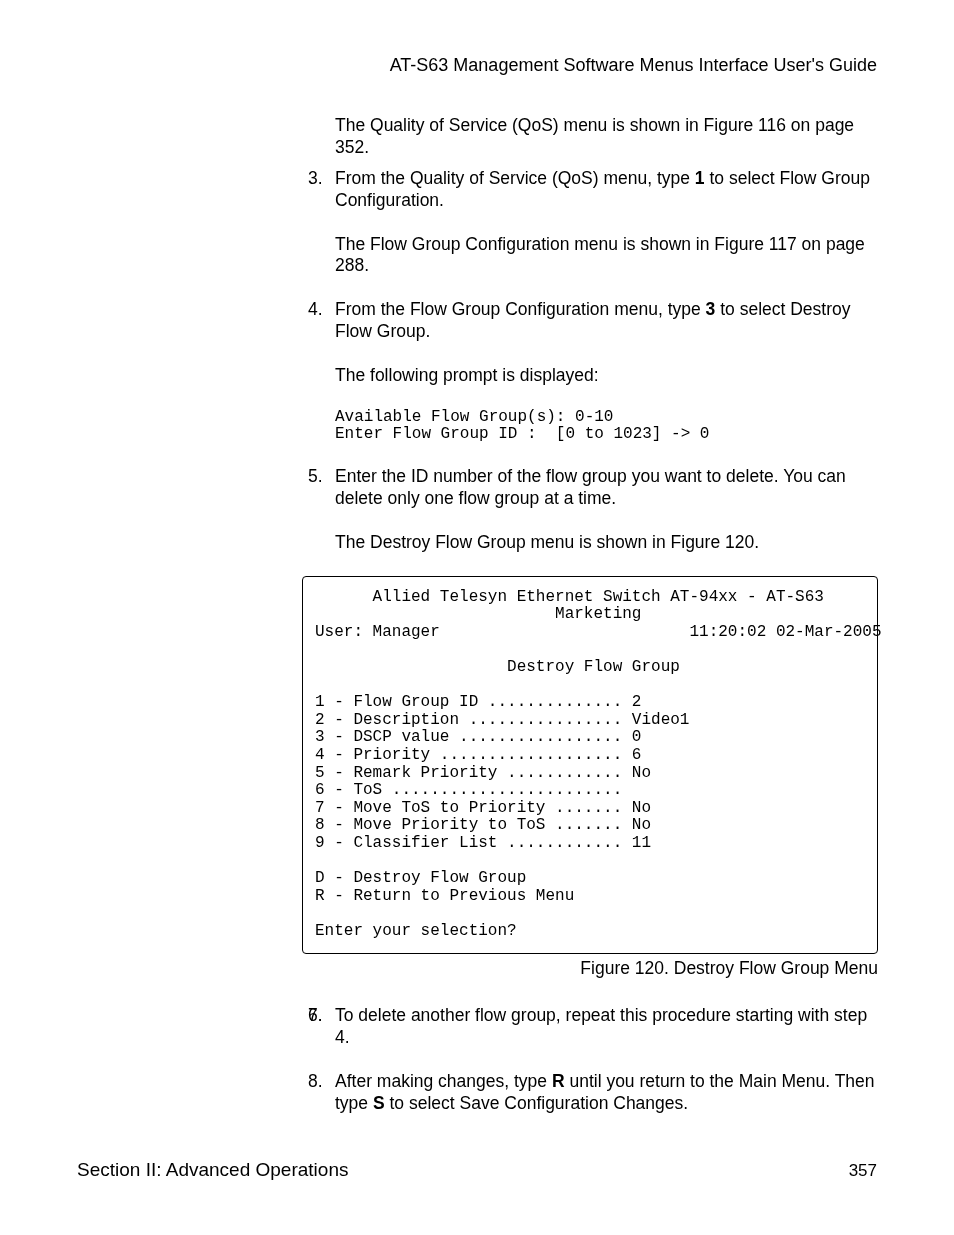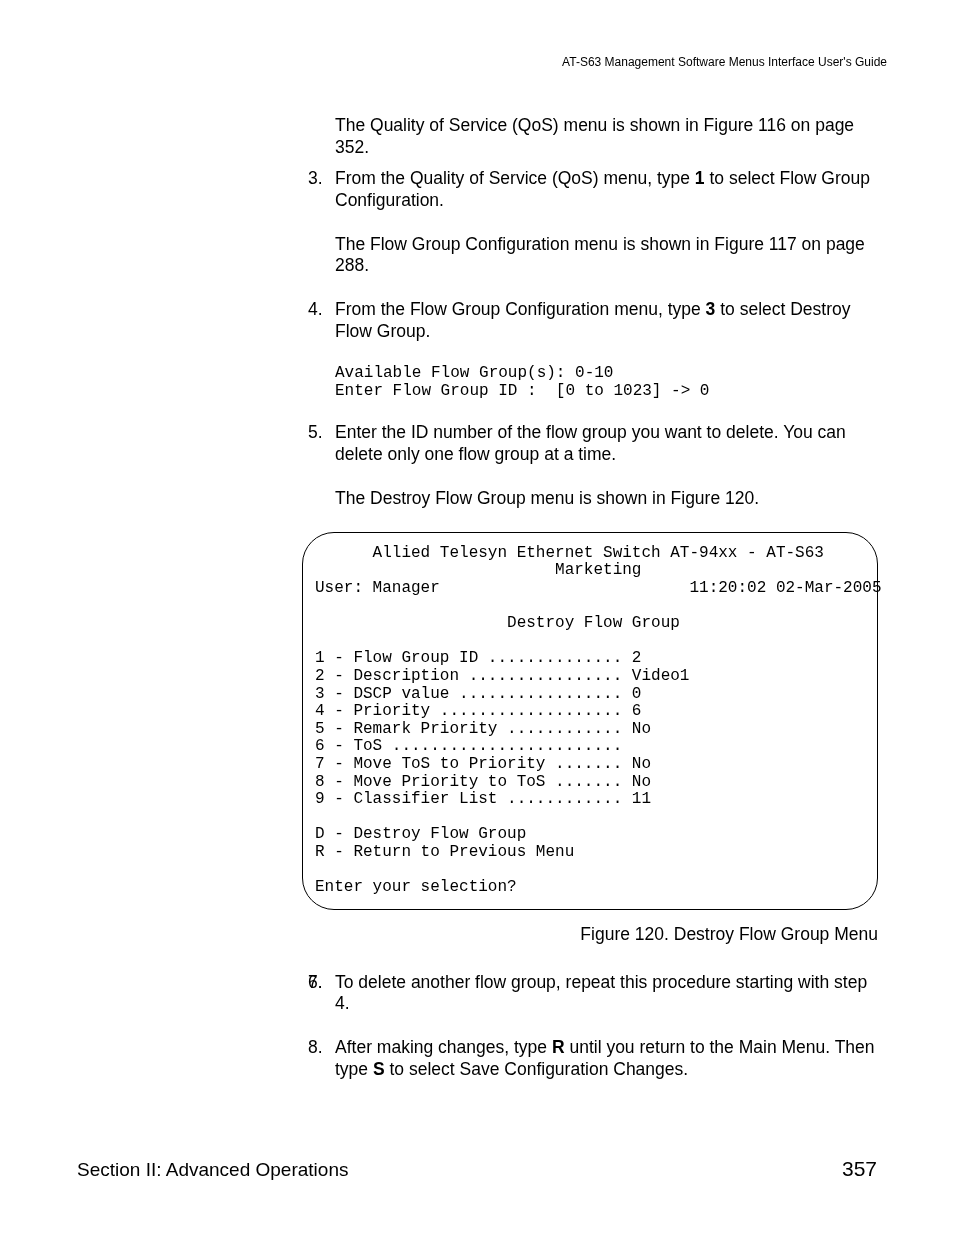--- a/index.html
+++ b/index.html
@@ -14,22 +14,22 @@
   }
   .page {
     position: relative;
     width: 954px;
     height: 1235px;
     box-sizing: border-box;
   }
   .running-head {
     position: absolute;
     top: 55px;
-    right: 67px;
-    font-size: 12px;
+    right: 77px;
+    font-size: 18px;
   }
   .content {
     position: absolute;
     top: 115px;
     left: 308px;
     width: 570px;
     font-size: 17.5px;
     line-height: 1.25;
   }
   .para { margin: 0 0 9px 0; }
@@ -57,24 +57,24 @@
     font-size: 16px;
     line-height: 1.1;
     white-space: pre;
     margin: 0 0 22px 0;
   }
   .terminal-wrap {
     position: relative;
     left: -6px;
     width: 576px;
     border: 1.5px solid #000;
-    border-radius: 32px;
+    border-radius: 4px;
     padding: 12px 12px 12px 12px;
     box-sizing: border-box;
-    margin-bottom: 14px;
+    margin-bottom: 4px;
   }
   .terminal-wrap pre {
     margin: 0;
     font-family: "Courier New", Courier, monospace;
     font-size: 16px;
     line-height: 1.1;
     white-space: pre;
   }
   .caption {
     text-align: right;
@@ -84,21 +84,21 @@
   .footer-left {
     position: absolute;
     left: 77px;
     bottom: 54px;
     font-size: 19px;
   }
   .footer-right {
     position: absolute;
     right: 77px;
     bottom: 54px;
-    font-size: 21px;
+    font-size: 17px;
   }
 </style>
 </head>
 <body>
 
 <div class="page">
 
   <div class="running-head">AT-S63 Management Software Menus Interface User's Guide</div>
 
   <div class="content">
@@ -116,20 +116,21 @@
           <p>The Flow Group Configuration menu is shown in Figure 117 on page 288.</p>
         </div>
       </li>
 
       <li>
         <span class="num">4.</span>
         <div class="body">
           <p>
             <span>From the Flow Group Configuration menu, type </span><b>3</b><span> to select Destroy Flow Group.</span>
           </p>
+          <p>The following prompt is displayed:</p>
           <pre class="mono">Available Flow Group(s): 0-10
 Enter Flow Group ID :  [0 to 1023] -&gt; 0</pre>
         </div>
       </li>
 
       <li>
         <span class="num">5.</span>
         <div class="body">
           <p>Enter the ID number of the flow group you want to delete. You can delete only one flow group at a time.</p>
           <p>The Destroy Flow Group menu is shown in Figure 120.</p>

